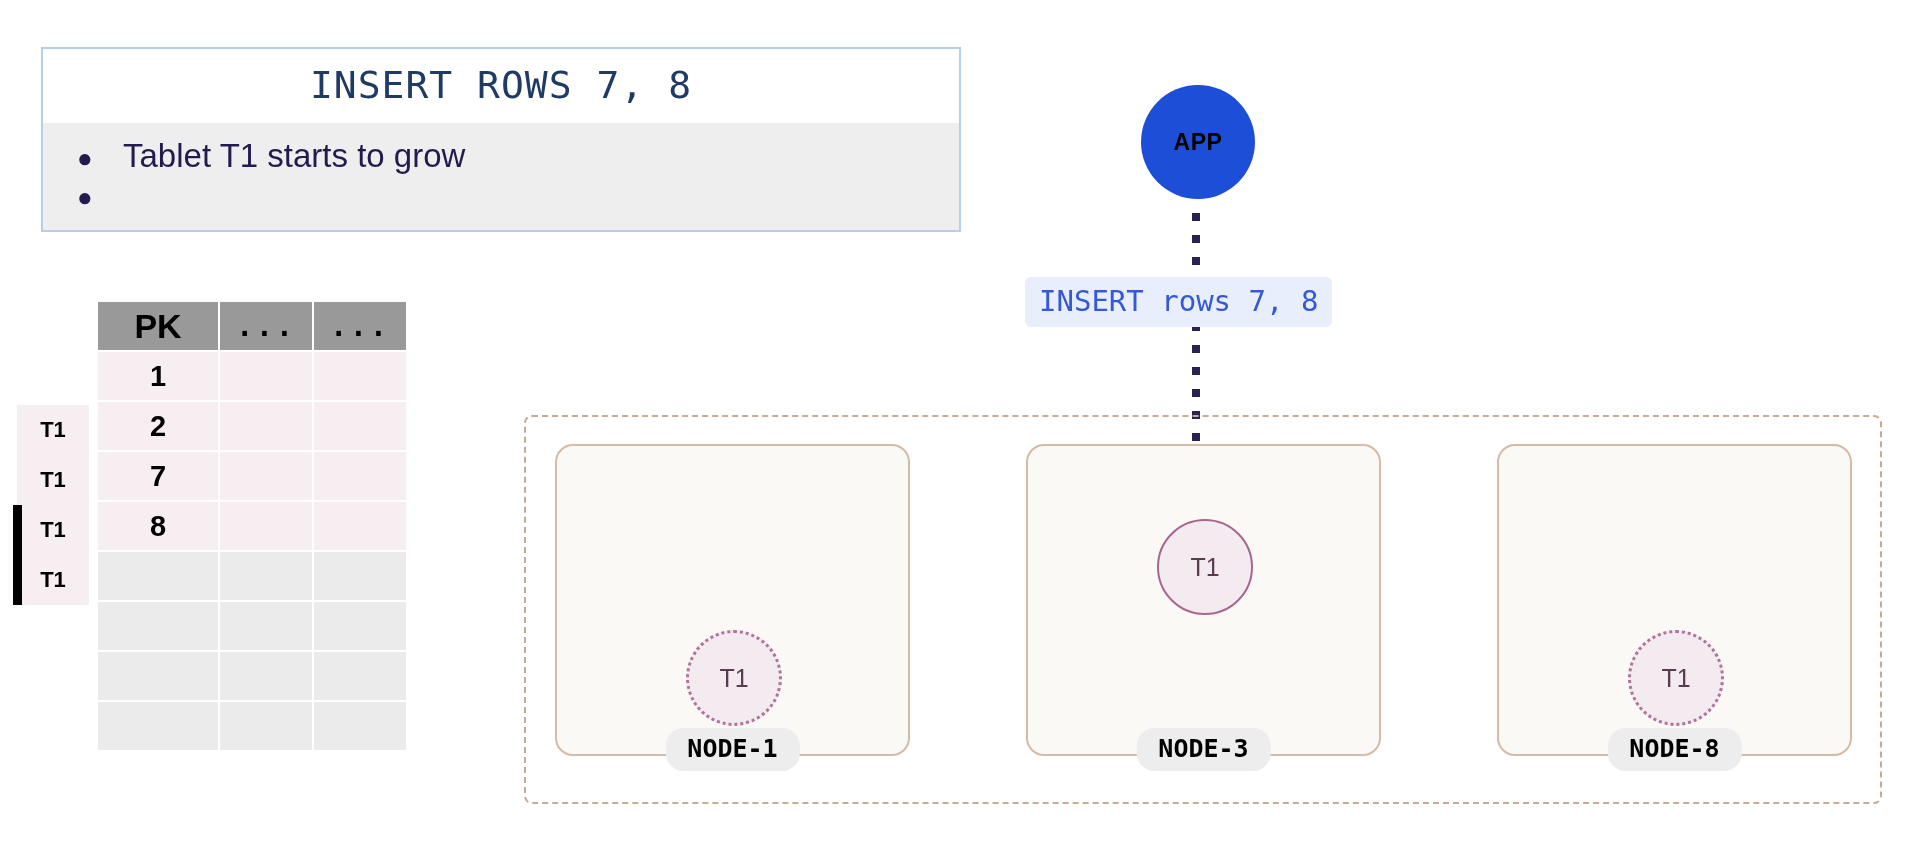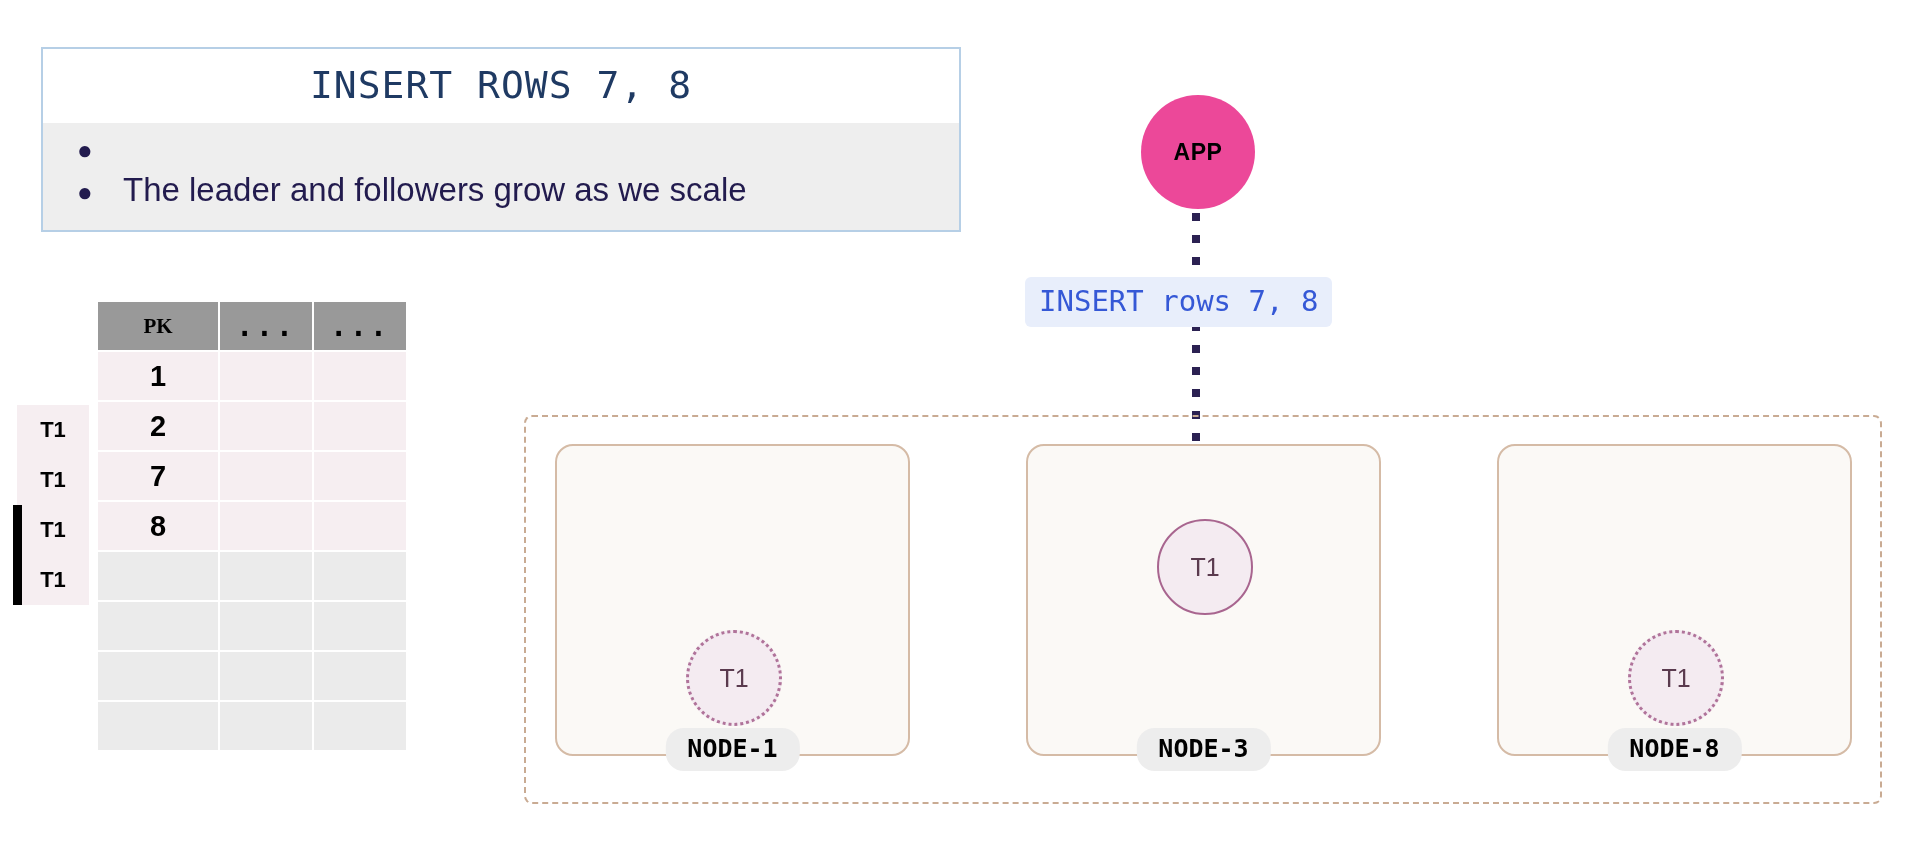--- a/index.html
+++ b/index.html
@@ -102,23 +102,23 @@
     border-spacing: 2px;
   }
   .tbl-grid td, .tbl-grid th {
     padding: 0;
     height: 48px;
     box-sizing: border-box;
   }
   .tbl-grid th {
     background: #999999;
     color: #000000;
-    font-size: 21px;
-    font-weight: bold;
-    font-family: Liberation Serif, serif;
+    font-size: 34px;
+    font-weight: bold;
+    font-family: Liberation Sans, sans-serif;
     text-align: center;
     vertical-align: middle;
   }
   .tbl-grid th.dots {
     font-family: "DejaVu Sans Mono", "Liberation Mono", monospace;
     font-size: 28px;
     letter-spacing: 3px;
   }
   .col-pk   { width: 120px; }
   .col-dots { width: 92px; }
@@ -129,25 +129,25 @@
     font-size: 29px;
     font-weight: bold;
     color: #000000;
   }
   td.empty { background: #ebebeb; }
 
   
   #app-circle {
     position: absolute;
     left: 1141px;
-    top: 95px;
+    top: 85px;
     width: 114px;
     height: 114px;
     border-radius: 50%;
-    background: #ec4899;
+    background: #1d4ed8;
     display: flex;
     align-items: center;
     justify-content: center;
     font-size: 23px;
     font-weight: bold;
     color: #000000;
     letter-spacing: 0.5px;
   }
 
   
@@ -248,24 +248,24 @@
   .tablet.pos-leader   { left: 129px; top: 73px; }
 </style>
 </head>
 <body>
 
 <div id="callout">
   <div id="callout-title">INSERT ROWS 7, 8</div>
   <div id="callout-body">
     <div class="bullet-row">
       <span class="bullet-dot">●</span>
+      <span class="bullet-text">Tablet T1 starts to grow</span>
     </div>
     <div class="bullet-row">
       <span class="bullet-dot">●</span>
-      <span class="bullet-text">The leader and followers grow as we scale</span>
     </div>
   </div>
 </div>
 
 <div id="tablewrap">
 
   <div class="tbl-labelcol">
     <div class="tbl-label spacer"></div>
     <div class="tbl-label">T1</div>
     <div class="tbl-label">T1</div>

